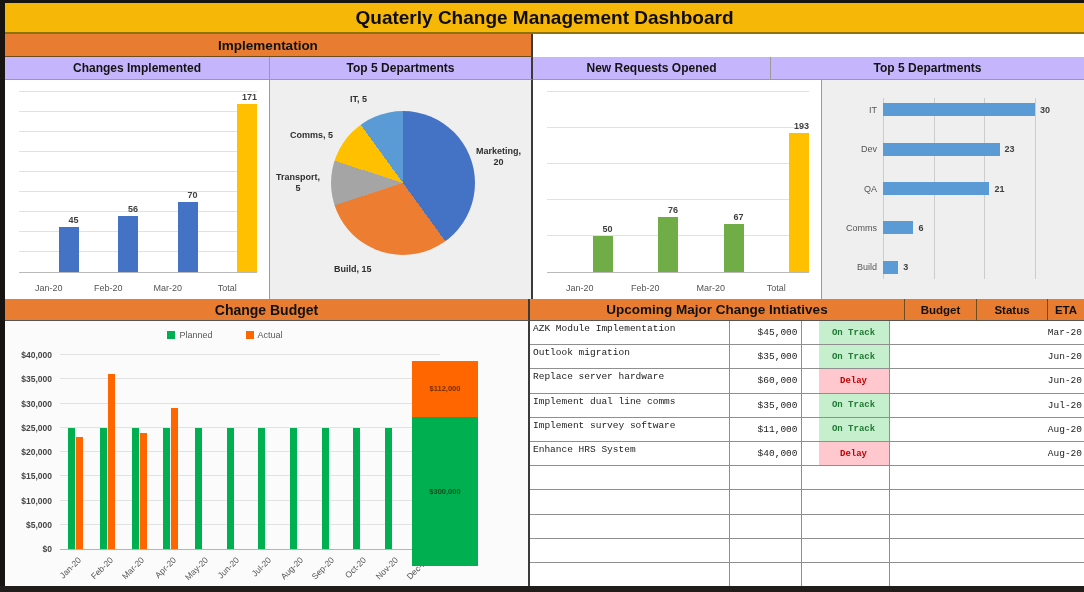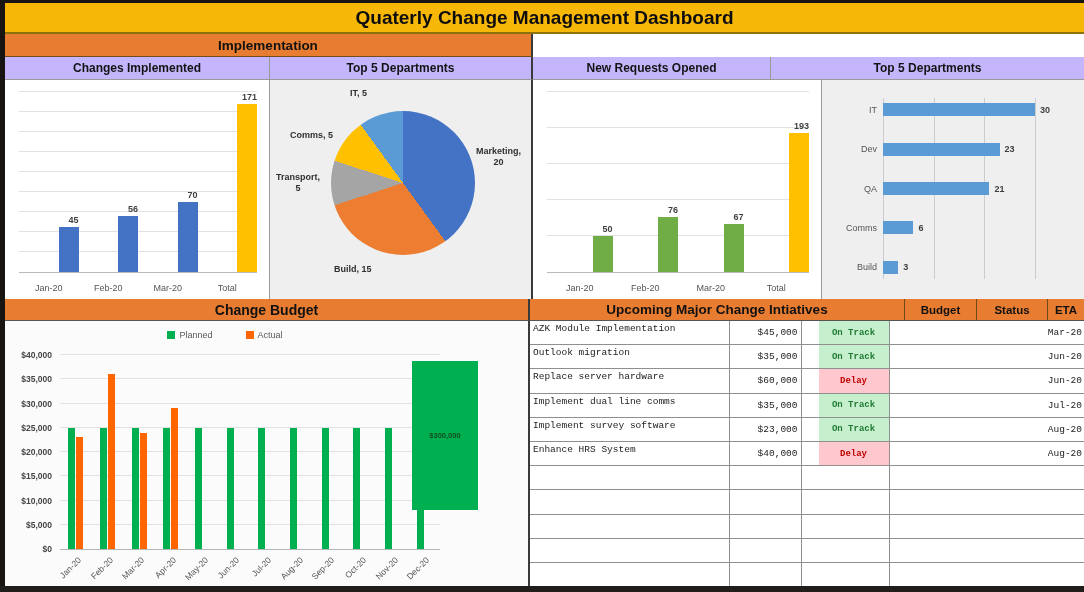--- a/index.html
+++ b/index.html
@@ -150,21 +150,21 @@
           </div>
         </div>
       <div class="chart-cell cc2 cell-gray" id="chart-pie-departments">
           <div class="pie" style="background: conic-gradient(rgb(68, 114, 196) 0deg, rgb(68, 114, 196) 144deg, rgb(237, 125, 49) 144deg, rgb(237, 125, 49) 252deg, rgb(165, 165, 165) 252deg, rgb(165, 165, 165) 288deg, rgb(255, 192, 0) 288deg, rgb(255, 192, 0) 324deg, rgb(91, 155, 213) 324deg, rgb(91, 155, 213) 360deg);"></div>
           <div class="pie-label" style="left: 206px; top: 66px;">Marketing,
 20</div>
           <div class="pie-label" style="left: 64px; top: 184px;">Build, 15</div>
           <div class="pie-label" style="left: 6px; top: 92px;">Transport,
 5</div>
           <div class="pie-label" style="left: 20px; top: 50px;">Comms, 5</div>
-          <div class="pie-label" style="left: 80px; top: 8px;">IT, 5</div>
+          <div class="pie-label" style="left: 80px; top: 14px;">IT, 5</div>
         </div>
       <div class="chart-cell cc3" id="chart-new-requests">
           <div class="vbar-plot">
             <div class="gridline" style="bottom: 20%;"></div>
             <div class="gridline" style="bottom: 40%;"></div>
             <div class="gridline" style="bottom: 60%;"></div>
             <div class="gridline" style="bottom: 80%;"></div>
             <div class="gridline" style="bottom: 100%;"></div>
             <div class="bars">
               <div class="bar-wrap">
@@ -348,20 +348,21 @@
           <div class="bud-xlab" style="left: 123.833px; top: 234px;">Apr-20</div>
           <div class="bud-xlab" style="left: 155.5px; top: 234px;">May-20</div>
           <div class="bud-xlab" style="left: 187.167px; top: 234px;">Jun-20</div>
           <div class="bud-xlab" style="left: 218.833px; top: 234px;">Jul-20</div>
           <div class="bud-xlab" style="left: 250.5px; top: 234px;">Aug-20</div>
           <div class="bud-xlab" style="left: 282.167px; top: 234px;">Sep-20</div>
           <div class="bud-xlab" style="left: 313.833px; top: 234px;">Oct-20</div>
           <div class="bud-xlab" style="left: 345.5px; top: 234px;">Nov-20</div>
           <div class="bud-xlab" style="left: 377.167px; top: 234px;">Dec-20</div>
           <div class="bud-total">
+            <div class="bud-seg" style="height: 27.1845%; background: rgb(255, 102, 0); color: rgb(122, 45, 0);">$112,000</div>
             <div class="bud-seg" style="height: 72.8155%; background: rgb(0, 176, 80); color: rgb(17, 77, 34);">$300,000</div>
           </div>
         </div>
       <div class="table-area" id="table-area">
           <div class="trow">
             <div class="t-name">AZK Module Implementation</div>
             <div class="t-budget">$45,000</div>
             <div class="t-status st-ok">On Track</div>
             <div class="t-eta">Mar-20</div>
           </div>
@@ -378,21 +379,21 @@
             <div class="t-eta">Jun-20</div>
           </div>
           <div class="trow">
             <div class="t-name">Implement dual line comms</div>
             <div class="t-budget">$35,000</div>
             <div class="t-status st-ok">On Track</div>
             <div class="t-eta">Jul-20</div>
           </div>
           <div class="trow">
             <div class="t-name">Implement survey software</div>
-            <div class="t-budget">$23,000</div>
+            <div class="t-budget">$11,000</div>
             <div class="t-status st-ok">On Track</div>
             <div class="t-eta">Aug-20</div>
           </div>
           <div class="trow">
             <div class="t-name">Enhance HRS System</div>
             <div class="t-budget">$40,000</div>
             <div class="t-status st-delay">Delay</div>
             <div class="t-eta">Aug-20</div>
           </div>
           <div class="trow">

